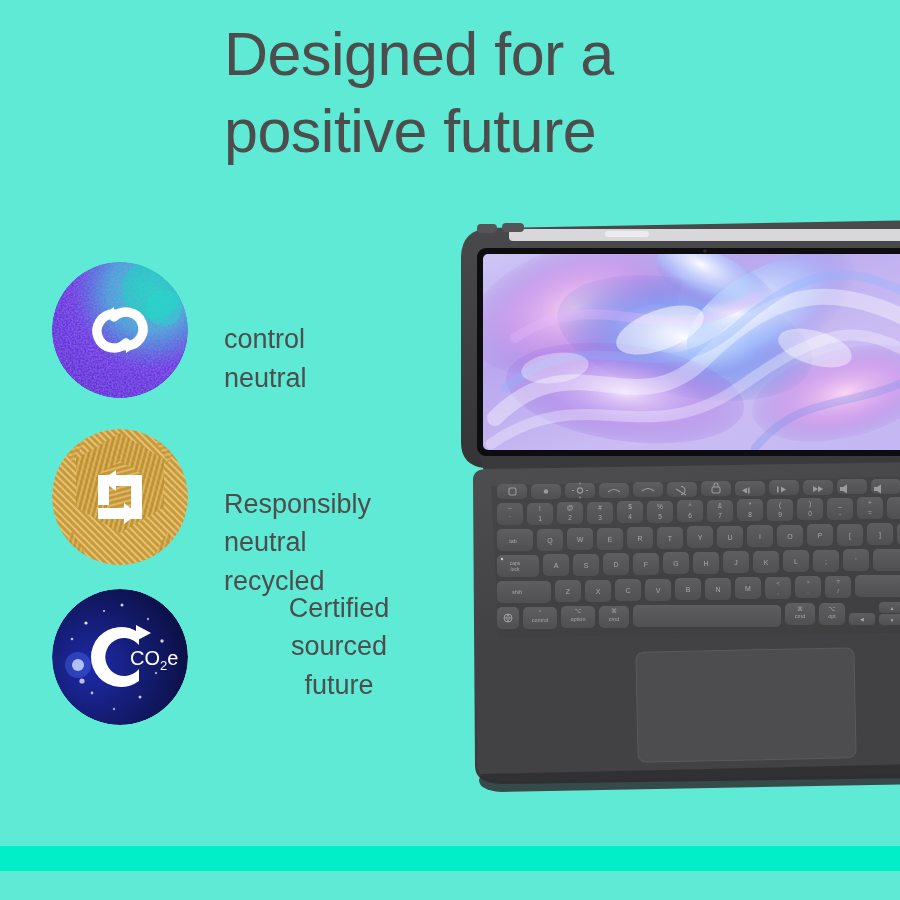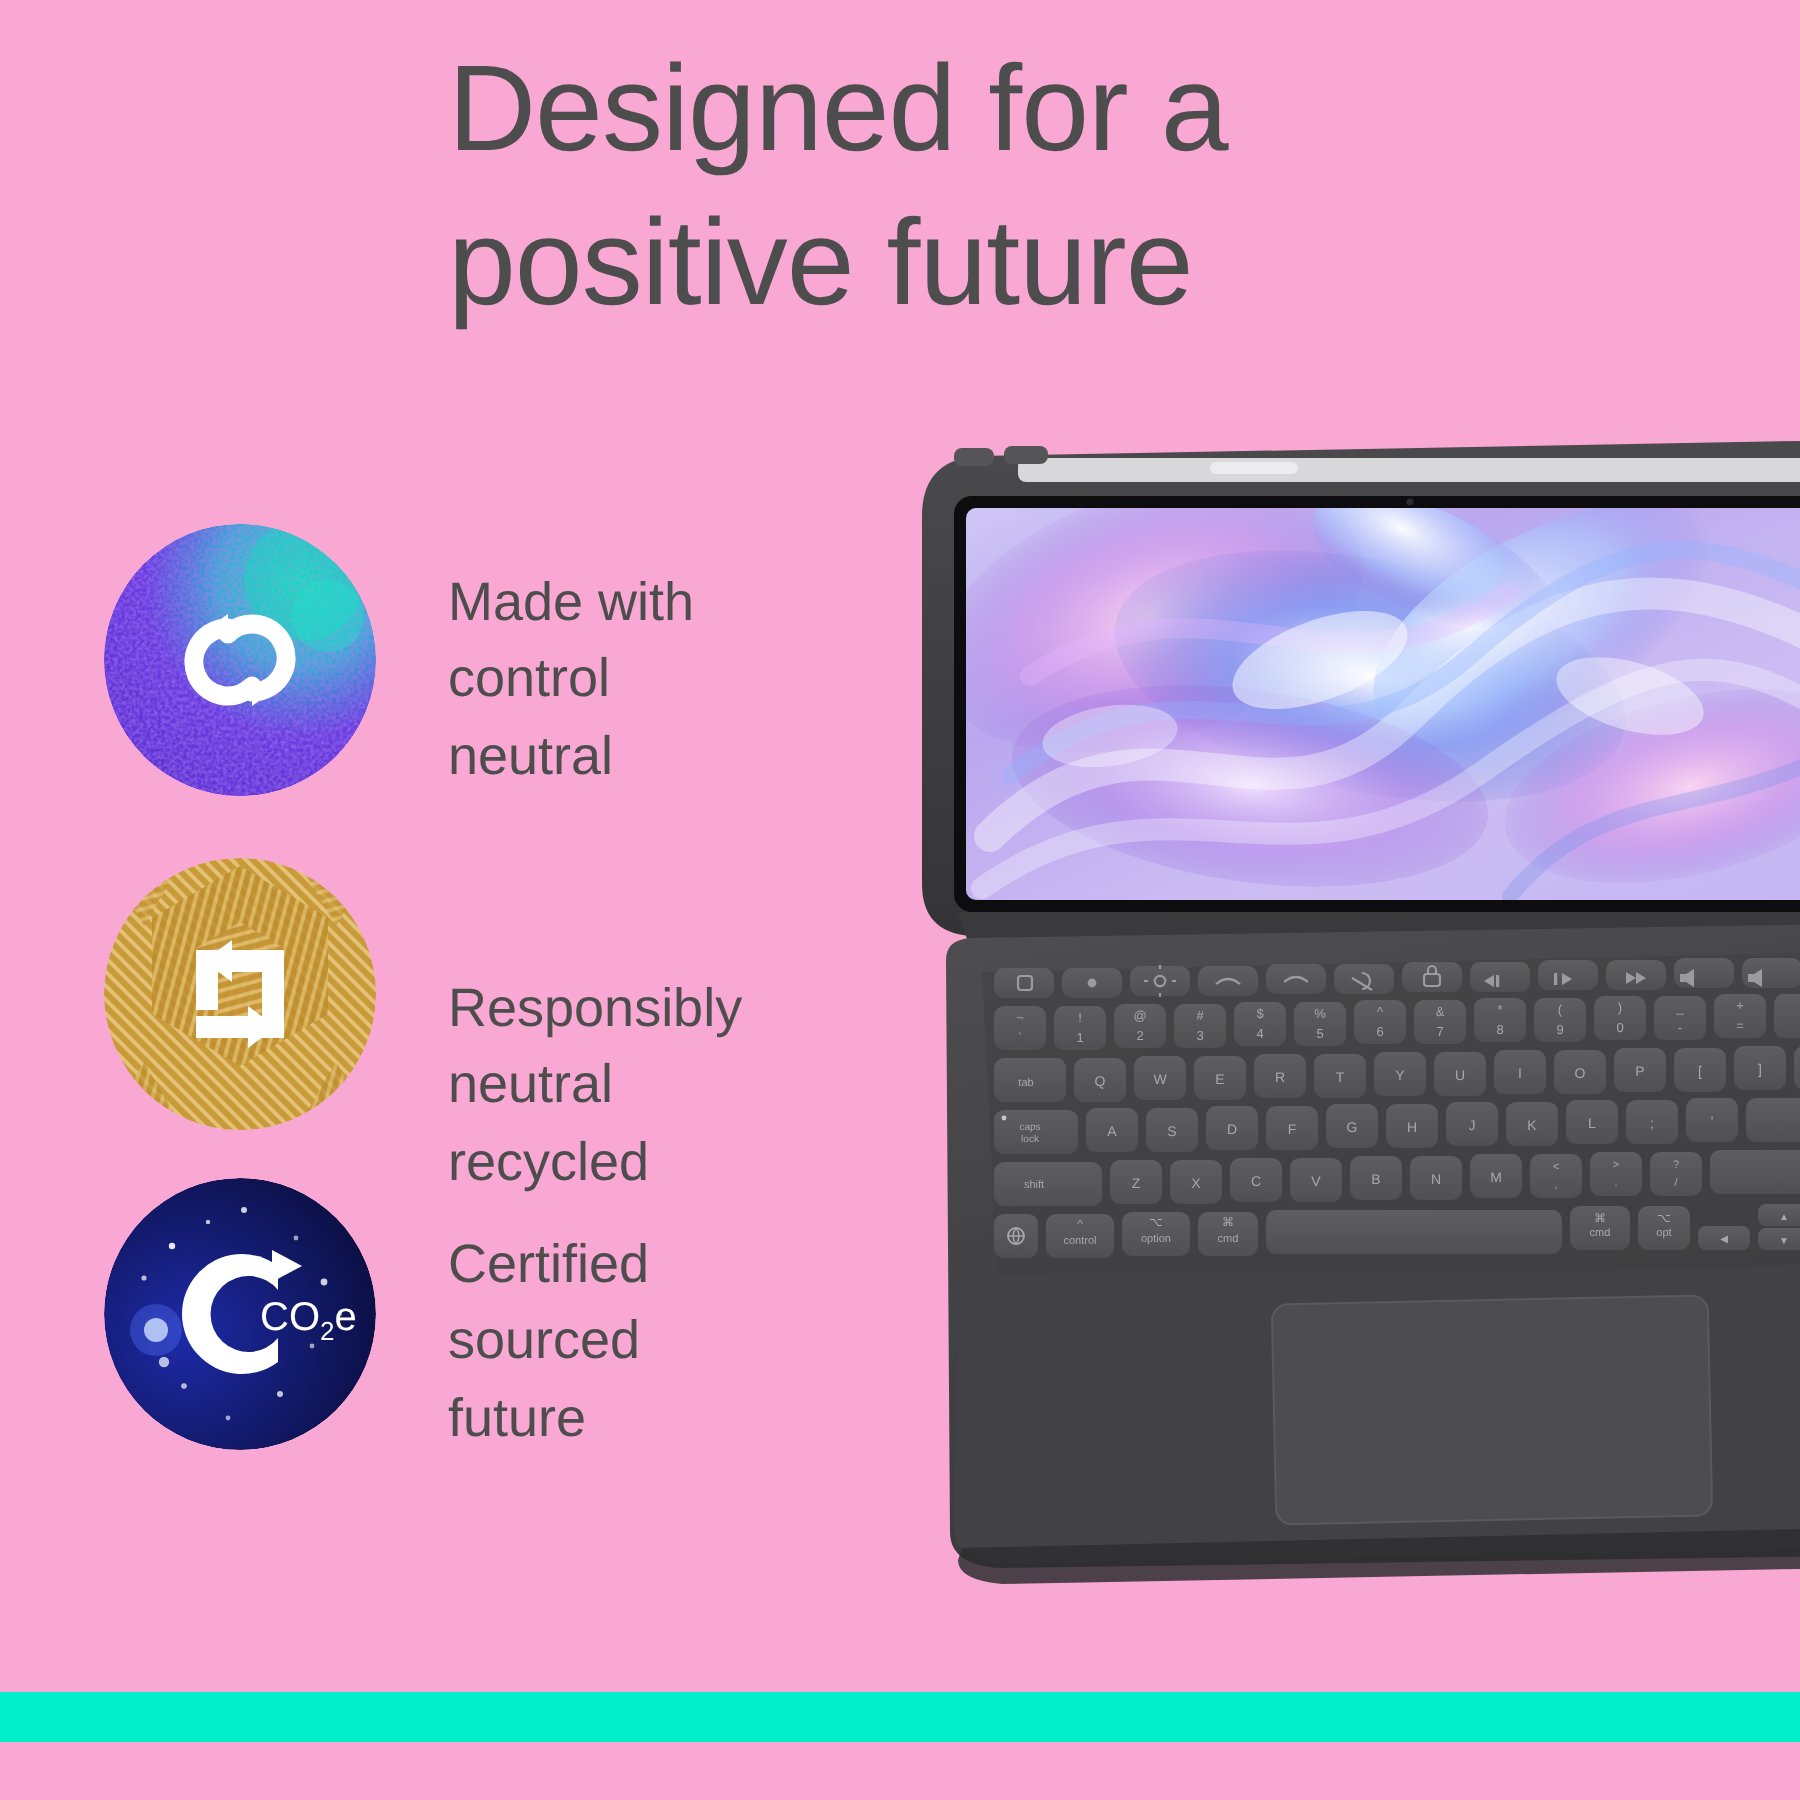--- a/index.html
+++ b/index.html
@@ -3,21 +3,21 @@
 <meta charset="utf-8">
 <style>
   html,body{margin:0;padding:0;}
   body{
     width:900px;height:900px;
     background:#ffffff;
     font-family:"Liberation Sans", sans-serif;
     overflow:hidden;
     position:relative;
   }
-  #stage{position:relative;width:900px;height:900px;overflow:hidden;background:#f9a8d4;}
+  #stage{position:relative;width:900px;height:900px;overflow:hidden;background:#5eead4;}
 
   
   .headline{
     position:absolute;
     left:224px; top:22px;
     width:560px;
     font-size:61px;
     line-height:1.06;
     font-weight:400;
     color:#4d4d4d;
@@ -38,21 +38,21 @@
   .feature-label{
     position:absolute;
     left:172px;top:20px;
     width:230px;
     font-size:27px;
     line-height:1.42;
     color:#4d4d4d;
     font-weight:400;
   }
   .feature.f2 .feature-label{top:14px;}
-  .feature.f3 .feature-label{top:24px;}
+  .feature.f3 .feature-label{top:0;text-align:center;}
 
   
   .device{
     position:absolute;
     left:455px;top:218px;
     width:470px;height:580px;
   }
   .dev-svg{position:absolute;left:0;top:0;width:470px;height:580px;}
 
   
@@ -101,21 +101,21 @@
 
           <g fill="none" stroke="#ffffff" stroke-width="9.5" stroke-linecap="round">
             <path d="M62 52 a17 17 0 1 0 12 29"></path>
             <path d="M74 84 a17 17 0 1 0 -12 -29"></path>
           </g>
           <path d="M62 45 L62 59 L52 52 Z" fill="#ffffff"></path>
           <path d="M74 91 L74 77 L84 84 Z" fill="#ffffff"></path>
         </svg>
       </div>
       <div class="feature-label" style="color: rgb(77, 77, 77);">
-        <span>Made with</span><br>
+        <br>
         <span>control</span><br>
         <span>neutral</span>
       </div>
     </div>
 
     <div class="feature f2">
       <div class="badge">
         <svg viewBox="0 0 136 136" xmlns="http://www.w3.org/2000/svg">
           <defs>
             <pattern id="corr" width="7" height="7" patternUnits="userSpaceOnUse">

